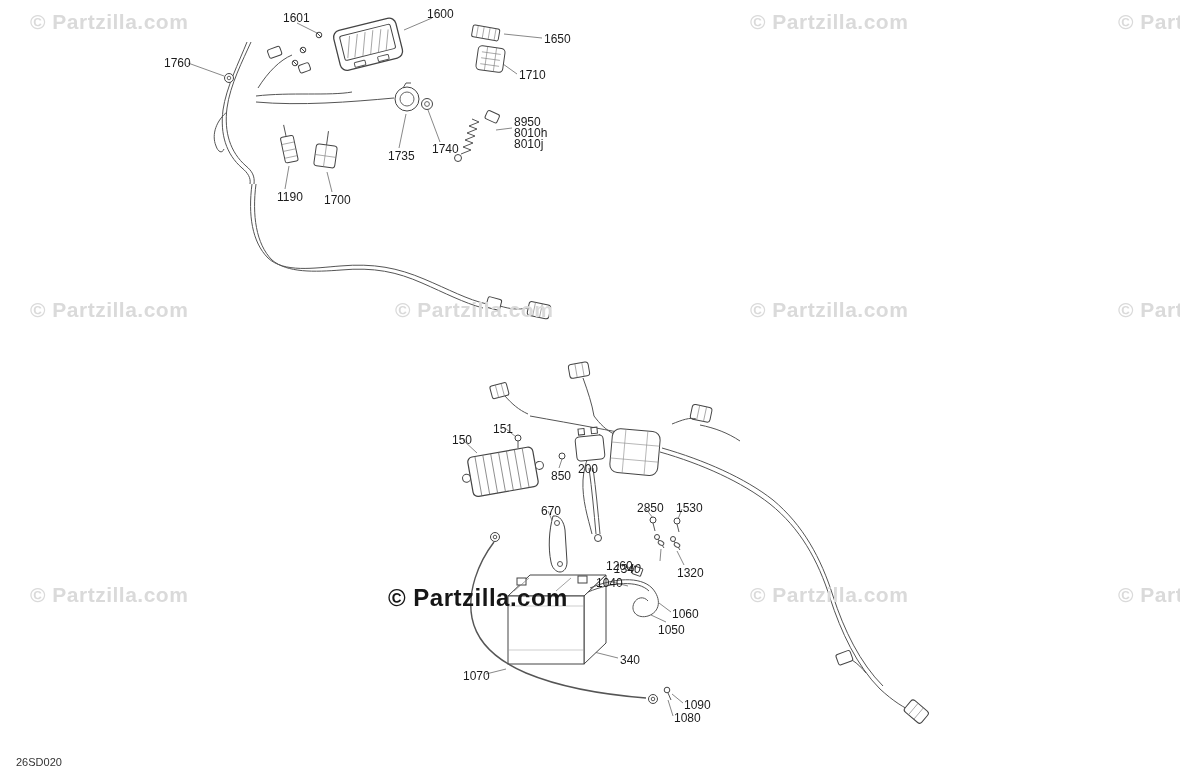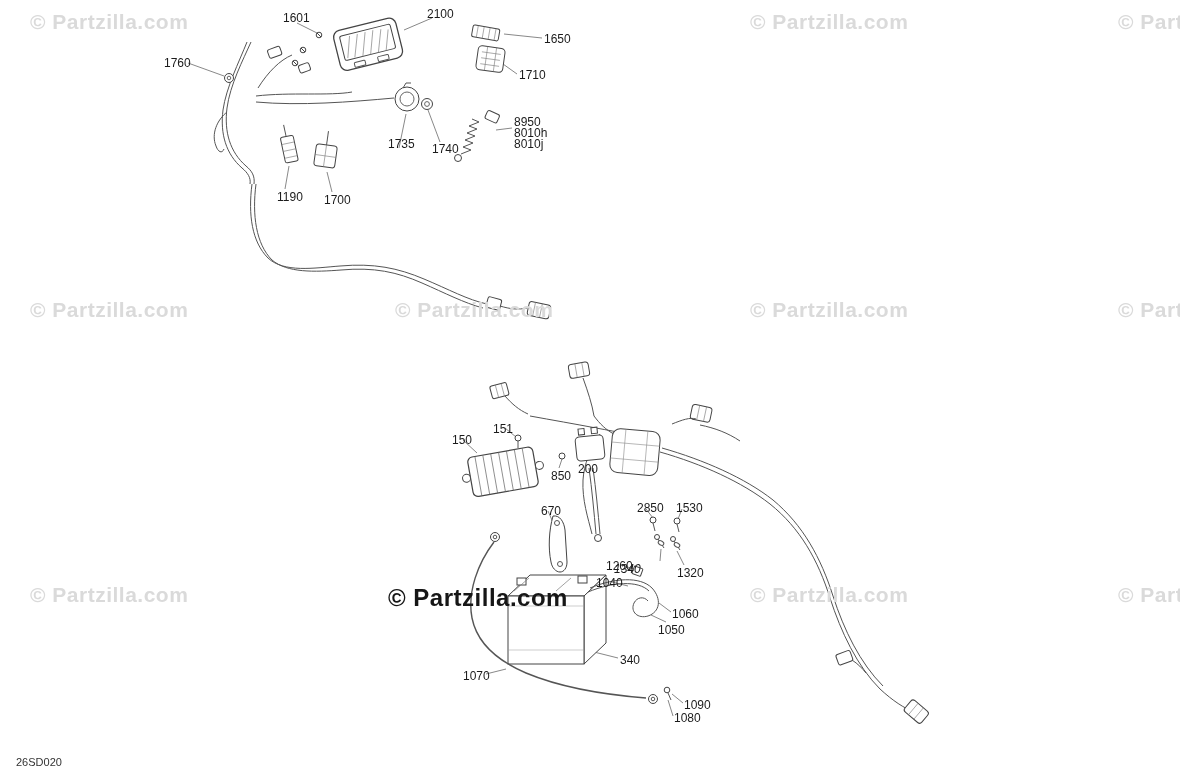--- a/index.html
+++ b/index.html
@@ -275,28 +275,28 @@
       <span class="watermark" style="left: 1118px; top: 298px;">© Partzilla.com</span>
       <span class="watermark" style="left: 30px; top: 583px;">© Partzilla.com</span>
       <span class="watermark" style="left: 750px; top: 583px;">© Partzilla.com</span>
       <span class="watermark" style="left: 1118px; top: 583px;">© Partzilla.com</span>
     </div>
 
   <span class="watermark-dark" style="left: 388px; top: 584px;">© Partzilla.com</span>
 
   <div>
       <span class="part-label" style="left: 283px; top: 12px;">1601</span>
-      <span class="part-label" style="left: 427px; top: 8px;">2100</span>
+      <span class="part-label" style="left: 427px; top: 8px;">1600</span>
       <span class="part-label" style="left: 544px; top: 33px;">1650</span>
       <span class="part-label" style="left: 519px; top: 69px;">1710</span>
       <span class="part-label" style="left: 164px; top: 57px;">1760</span>
       <span class="part-label" style="left: 514px; top: 116px;">8950</span>
       <span class="part-label" style="left: 514px; top: 127px;">8010h</span>
       <span class="part-label" style="left: 514px; top: 138px;">8010j</span>
-      <span class="part-label" style="left: 388px; top: 138px;">1735</span>
+      <span class="part-label" style="left: 388px; top: 150px;">1735</span>
       <span class="part-label" style="left: 432px; top: 143px;">1740</span>
       <span class="part-label" style="left: 277px; top: 191px;">1190</span>
       <span class="part-label" style="left: 324px; top: 194px;">1700</span>
       <span class="part-label" style="left: 452px; top: 434px;">150</span>
       <span class="part-label" style="left: 493px; top: 423px;">151</span>
       <span class="part-label" style="left: 551px; top: 470px;">850</span>
       <span class="part-label" style="left: 578px; top: 463px;">200</span>
       <span class="part-label" style="left: 541px; top: 505px;">670</span>
       <span class="part-label" style="left: 637px; top: 502px;">2850</span>
       <span class="part-label" style="left: 676px; top: 502px;">1530</span>

